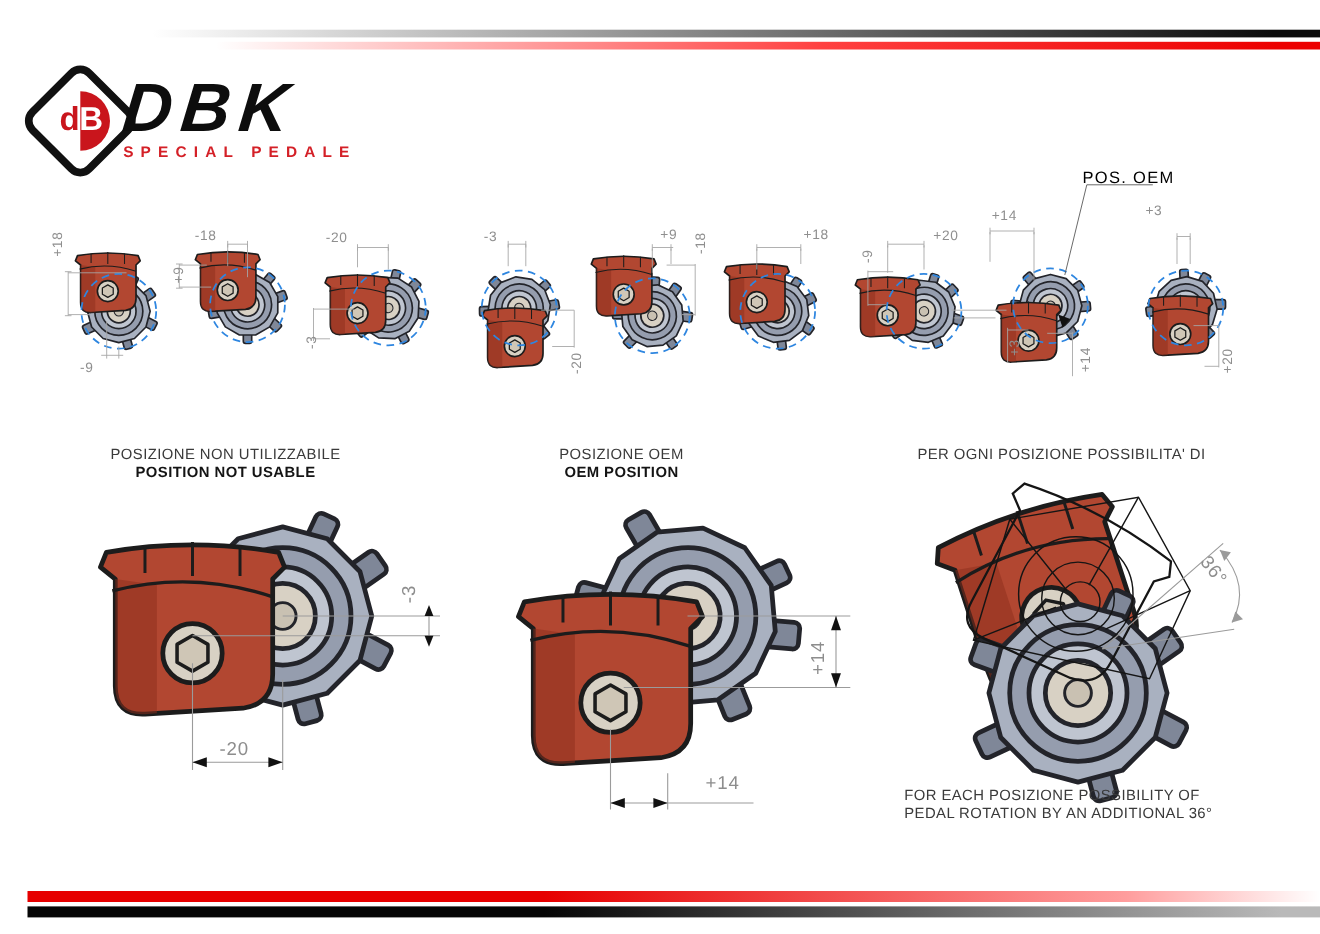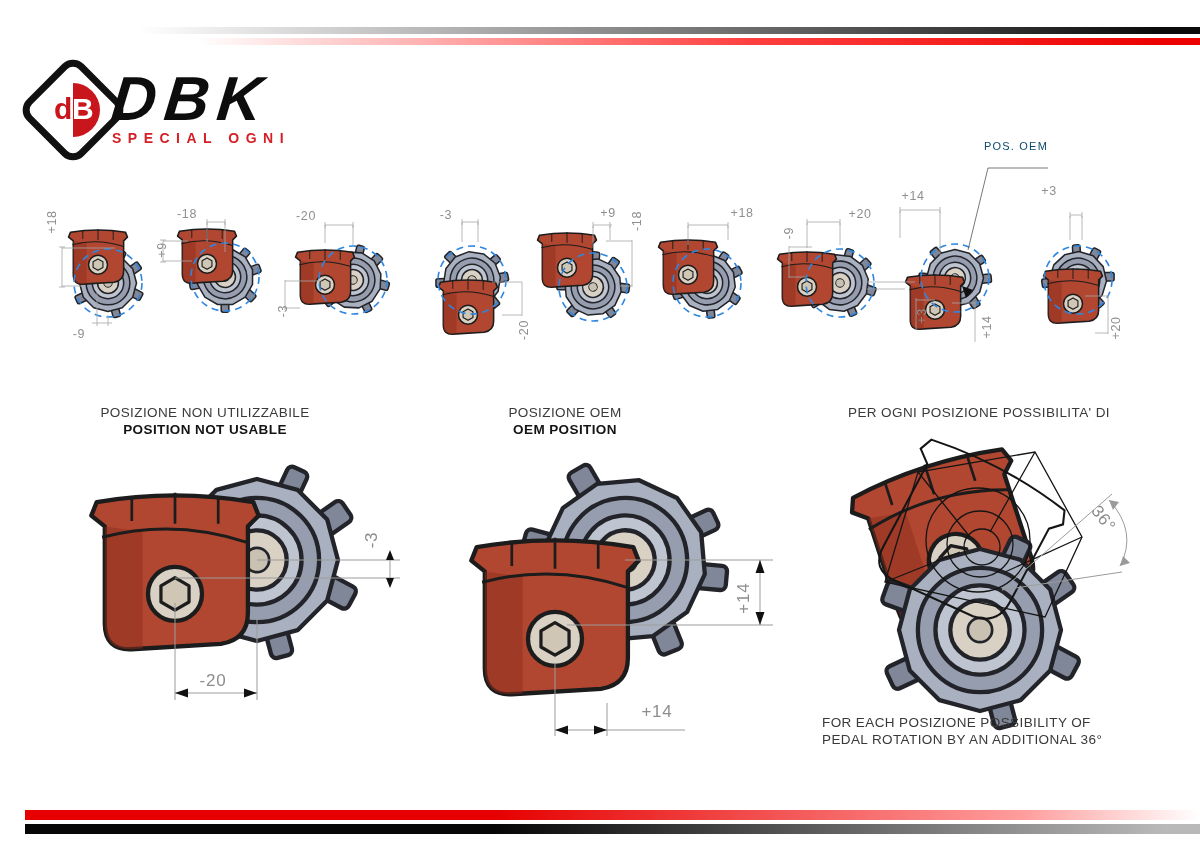--- a/index.html
+++ b/index.html
@@ -33,27 +33,27 @@
   svg.fig{position:absolute;overflow:visible;}
   .dashc{fill:none;stroke:#2e86e0;stroke-width:1.6;stroke-dasharray:7 5;}
   
   .dim{position:absolute;font-size:12.5px;color:#8f8f8f;letter-spacing:0.6px;
      white-space:nowrap;transform:translate(-50%,-50%);}
   .dim.rot{transform:translate(-50%,-50%) rotate(-90deg);}
   .dim-lg{position:absolute;font-size:17px;color:#8d8d8d;letter-spacing:0.8px;
      white-space:nowrap;transform:translate(-50%,-50%);}
   .dim-lg.rot{transform:translate(-50%,-50%) rotate(-90deg);}
   .dim-lg.rot36{transform:translate(-50%,-50%) rotate(52deg);}
-  .posoem{position:absolute;left:984px;top:140px;font-size:11px;color:#0c4a6e;
+  .posoem{position:absolute;left:984px;top:153px;font-size:15px;color:#000000;
      letter-spacing:1.2px;}
   
   .sec-title{position:absolute;font-size:13.5px;color:#3a3a3a;letter-spacing:0.4px;
      line-height:17px;text-align:center;}
   .sec-title .en{font-weight:bold;color:#141414;}
-  .sec-title.left{text-align:right;}
+  .sec-title.left{text-align:center;}
   .footnote{position:absolute;left:822px;top:714px;font-size:13.5px;color:#3a3a3a;
      letter-spacing:0.4px;line-height:17px;}
 </style>
 </head>
 <body>
 
 <div class="page">
 
   <div class="stripe stripe-top-gray"></div>
   <div class="stripe stripe-top-red"></div>
@@ -62,21 +62,21 @@
 
   <div class="diamond">
     <div class="diamond-inner">
       <div class="halfdisc"></div>
       <span class="mono mono-d">d</span>
       <span class="mono mono-b">B</span>
     </div>
   </div>
   <div class="wordmark">
     <div class="dbk">DBK</div>
-    <div class="tag">SPECIAL OGNI</div>
+    <div class="tag">SPECIAL PEDALE</div>
   </div>
 
   <svg width="0" height="0" style="position:absolute">
     <defs>
       <g id="sym-pump">
         <g stroke="#23242a" stroke-width="1.6" stroke-linejoin="round">
           <g fill="#7f8798">
             <rect x="24" y="-8" width="14" height="9" rx="2" transform="rotate(28)"></rect>
             <rect x="24" y="-1" width="14" height="9" rx="2" transform="rotate(-35)"></rect>
             <rect x="-38" y="-6" width="14" height="9" rx="2" transform="rotate(20)"></rect>

